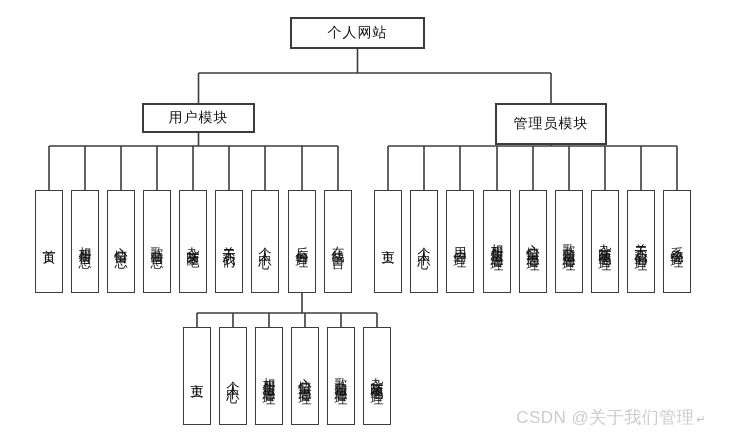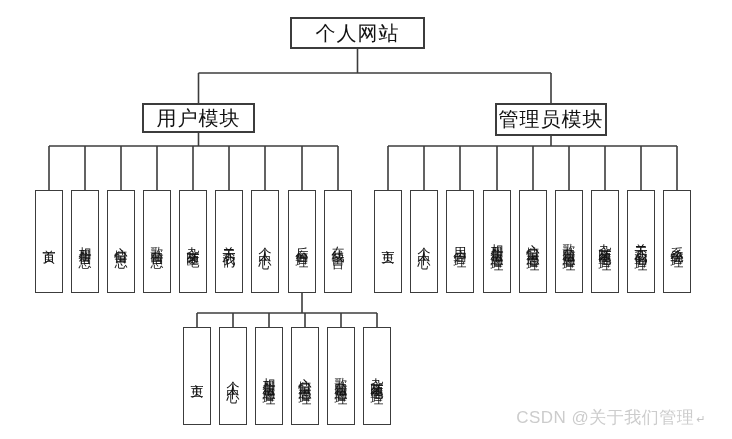--- a/index.html
+++ b/index.html
@@ -5,24 +5,24 @@
   html,body{margin:0;padding:0;background:#ffffff;}
   #canvas{
     position:relative;width:732px;height:439px;background:#ffffff;
     font-family:"Liberation Sans", sans-serif;overflow:hidden;color:#111;
   }
   #connector-svg{position:absolute;left:0;top:0;pointer-events:none;}
   .box{
     position:absolute;background:#ffffff;border:2px solid #3c3c3c;
     box-sizing:border-box;display:flex;align-items:center;justify-content:center;
   }
-  .hbox{font-size:20px;letter-spacing:1px;}
+  .hbox{font-size:14px;letter-spacing:1px;}
   .root{left:290px;top:17px;width:135px;height:32px;}
   .user-module{left:142px;top:103px;width:113px;height:30px;}
-  .admin-module{left:495px;top:103px;width:112px;height:33px;}
+  .admin-module{left:495px;top:103px;width:112px;height:42px;}
   .vbox{border-width:1.5px;}
   .vtext{
     writing-mode:vertical-rl;text-orientation:upright;
     font-size:13px;line-height:1;letter-spacing:3px;white-space:nowrap;
   }
   .watermark{
     position:absolute;top:406px;right:26px;color:#cccccc;font-size:17px;
     display:flex;align-items:baseline;gap:2px;letter-spacing:0.5px;
   }
   .watermark .mark{font-size:11px;color:#c4c4c4;}

